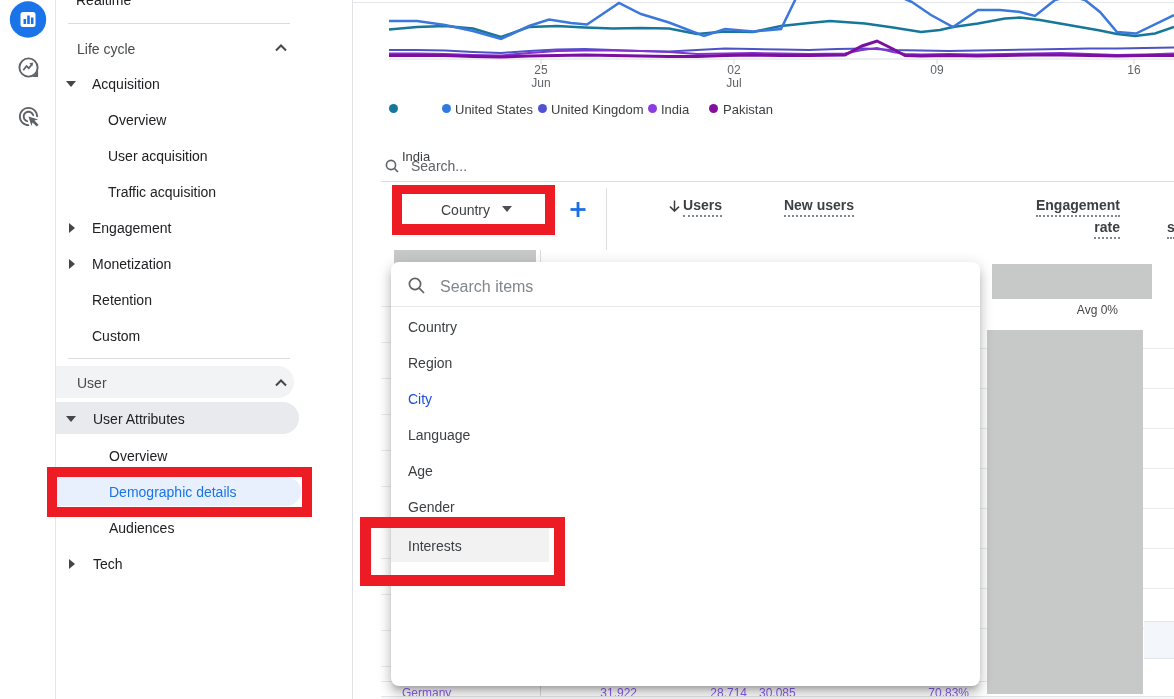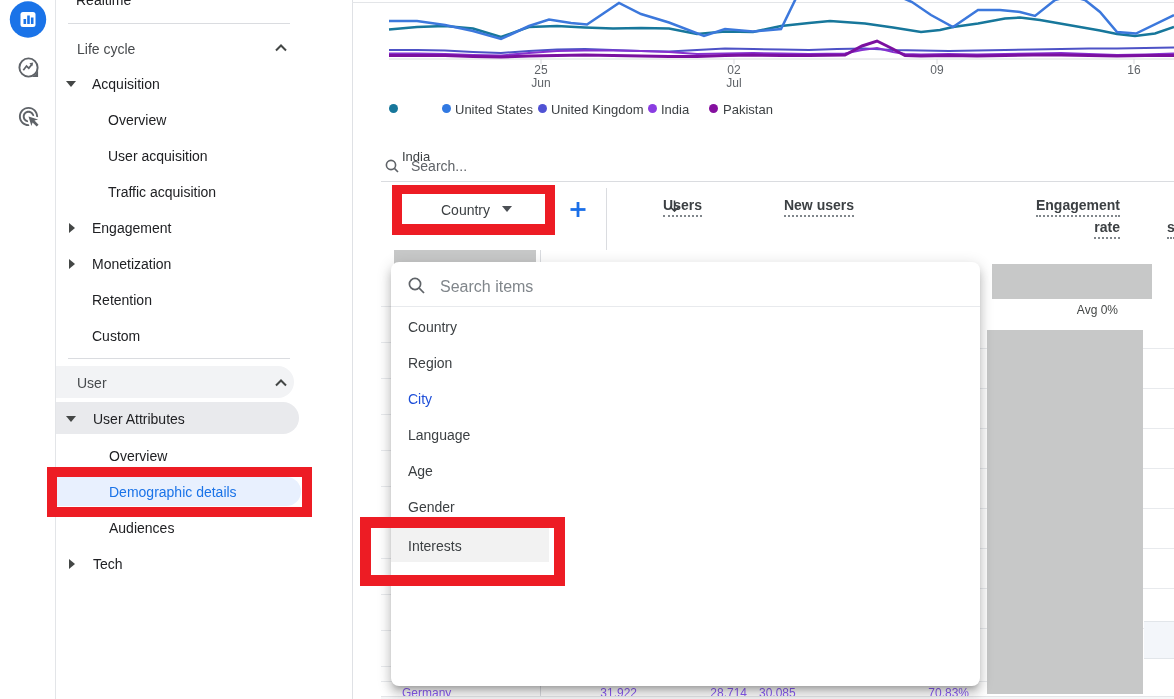--- a/index.html
+++ b/index.html
@@ -139,21 +139,21 @@
   <svg class="abs" style="left:570px;top:201px" width="16" height="17" viewBox="0 0 16 17">
     <line x1="8" y1="1" x2="8" y2="16" stroke="#1a6fe8" stroke-width="2.8"></line>
     <line x1="0.5" y1="8.5" x2="15.5" y2="8.5" stroke="#1a6fe8" stroke-width="2.8"></line>
   </svg>
 
   <div class="abs" style="left:606px;top:188px;width:1px;height:62px;background:#dadce0;"></div>
 
   <svg class="abs" style="left:669px;top:200px" width="11" height="12" viewBox="0 0 11 12">
     <path fill="none" stroke="#3c4043" stroke-width="1.5" d="M5.5 0.5 L5.5 10.8 M1 6.6 L5.5 11.1 L10 6.6"></path>
   </svg>
-  <div class="hdrcol" style="left:602px;top:194px;width:100px;"><span class="dot-u">Users</span></div>
+  <div class="hdrcol" style="left:622px;top:194px;width:100px;"><span class="dot-u">Users</span></div>
   <div class="hdrcol" style="left:754px;top:194px;width:100px;"><span class="dot-u">New users</span></div>
   <div class="hdrcol" style="left:1020px;top:194px;width:100px;"><span class="dot-u">Engagement</span><br><span class="dot-u">rate</span></div>
   <div class="hdrcol" style="left:1167px;top:220px;width:40px;text-align:left;line-height:14px;"><span class="dot-u">s</span></div>
 
   <div class="abs" style="left:540px;top:250px;width:1px;height:449px;background:#dadce0;"></div>
 
   <div class="abs" style="left:394px;top:250px;width:142px;height:36px;background:#c7c8c8;"></div>
   <div class="abs" style="left:992px;top:264px;width:160px;height:35px;background:#c7c8c8;"></div>
   <div class="abs" style="left:1038px;top:303px;width:80px;font-size:12px;color:#444746;text-align:right;">Avg 0%</div>
 

